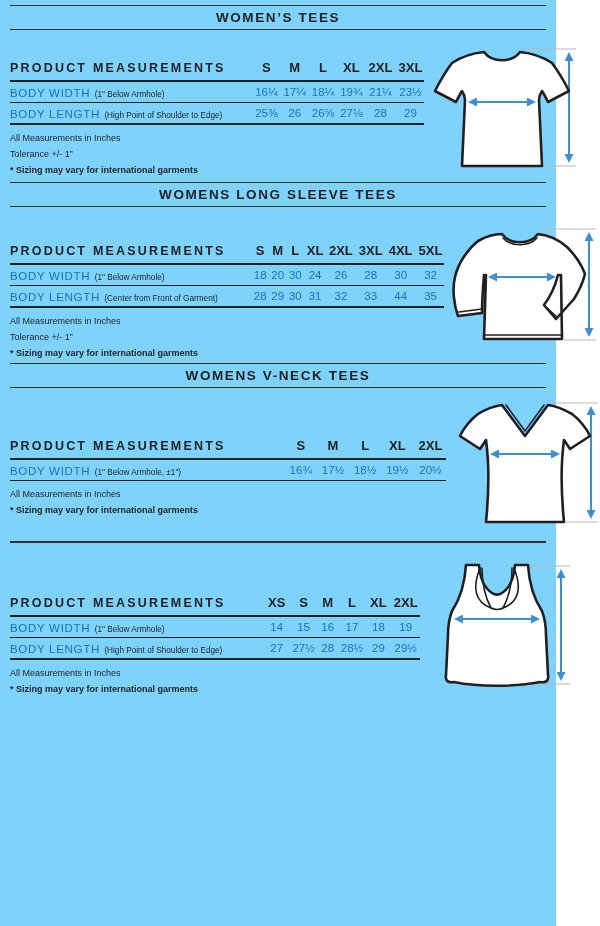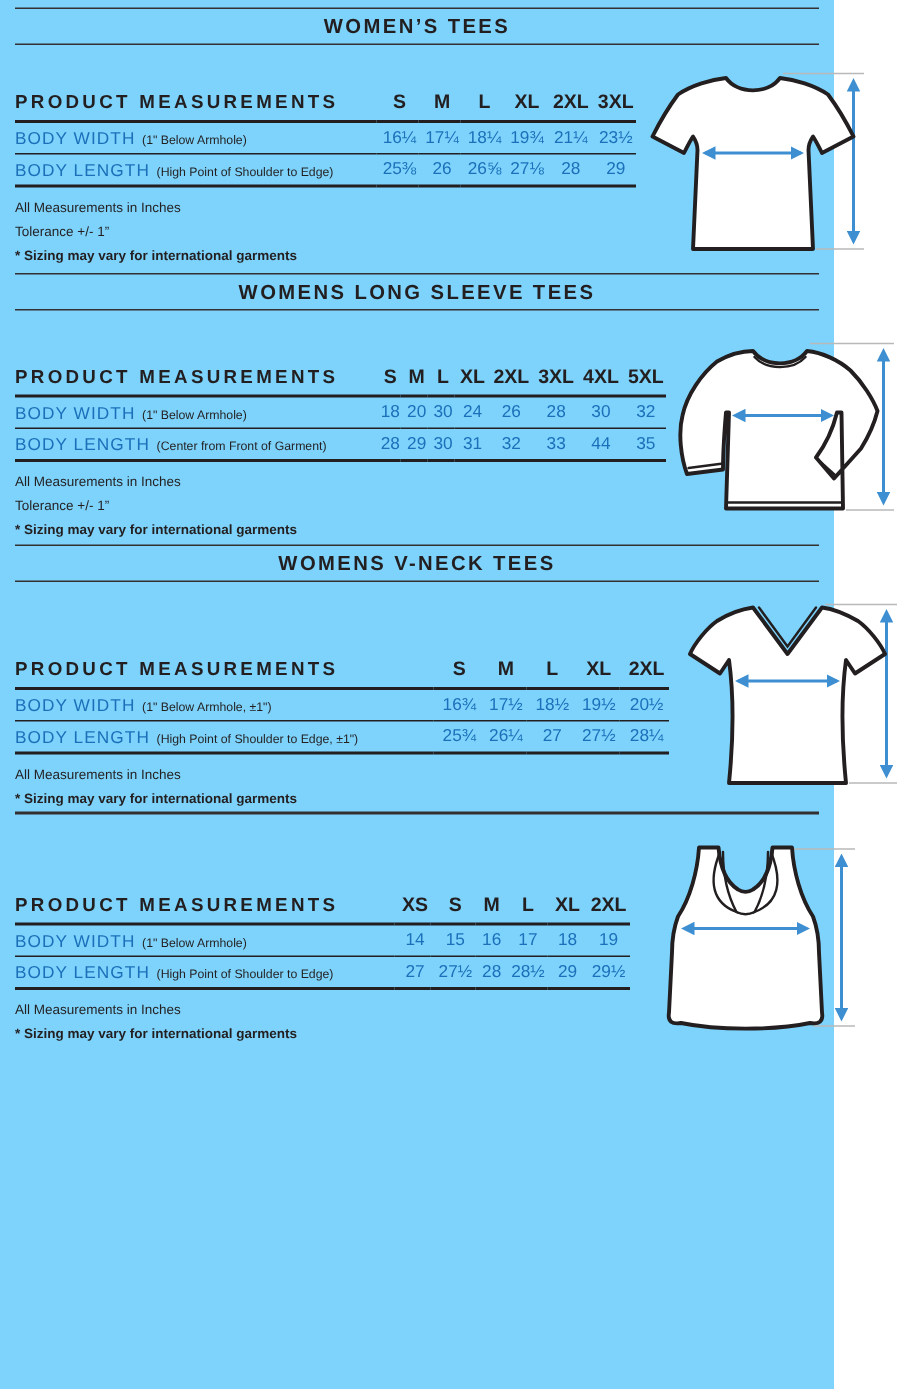--- a/index.html
+++ b/index.html
@@ -181,28 +181,20 @@
           <th class="sz">2XL</th>
         </tr>
         <tr class="r1">
           <td class="lbl"><span class="blue-lbl">BODY WIDTH</span> <span class="lbl-note">(1" Below Armhole, ±1")</span></td>
           <td class="val">16¾</td>
           <td class="val">17½</td>
           <td class="val">18½</td>
           <td class="val">19½</td>
           <td class="val">20½</td>
         </tr>
-        <tr class="r2">
-          <td class="lbl"><span class="blue-lbl">BODY LENGTH</span> <span class="lbl-note">(High Point of Shoulder to Edge, ±1")</span></td>
-          <td class="val">25¾</td>
-          <td class="val">26¼</td>
-          <td class="val">27</td>
-          <td class="val">27½</td>
-          <td class="val">28¼</td>
-        </tr>
       </tbody>
         </table>
       <div class="notes">
         <p><span>All Measurements in</span> <b>Inches</b></p>
         <p class="sizing">* Sizing may vary for international garments</p>
       </div>
     </div>
     <div class="fig f3">
       <svg width="158" height="140" viewBox="0 0 158 140">
         <defs>

